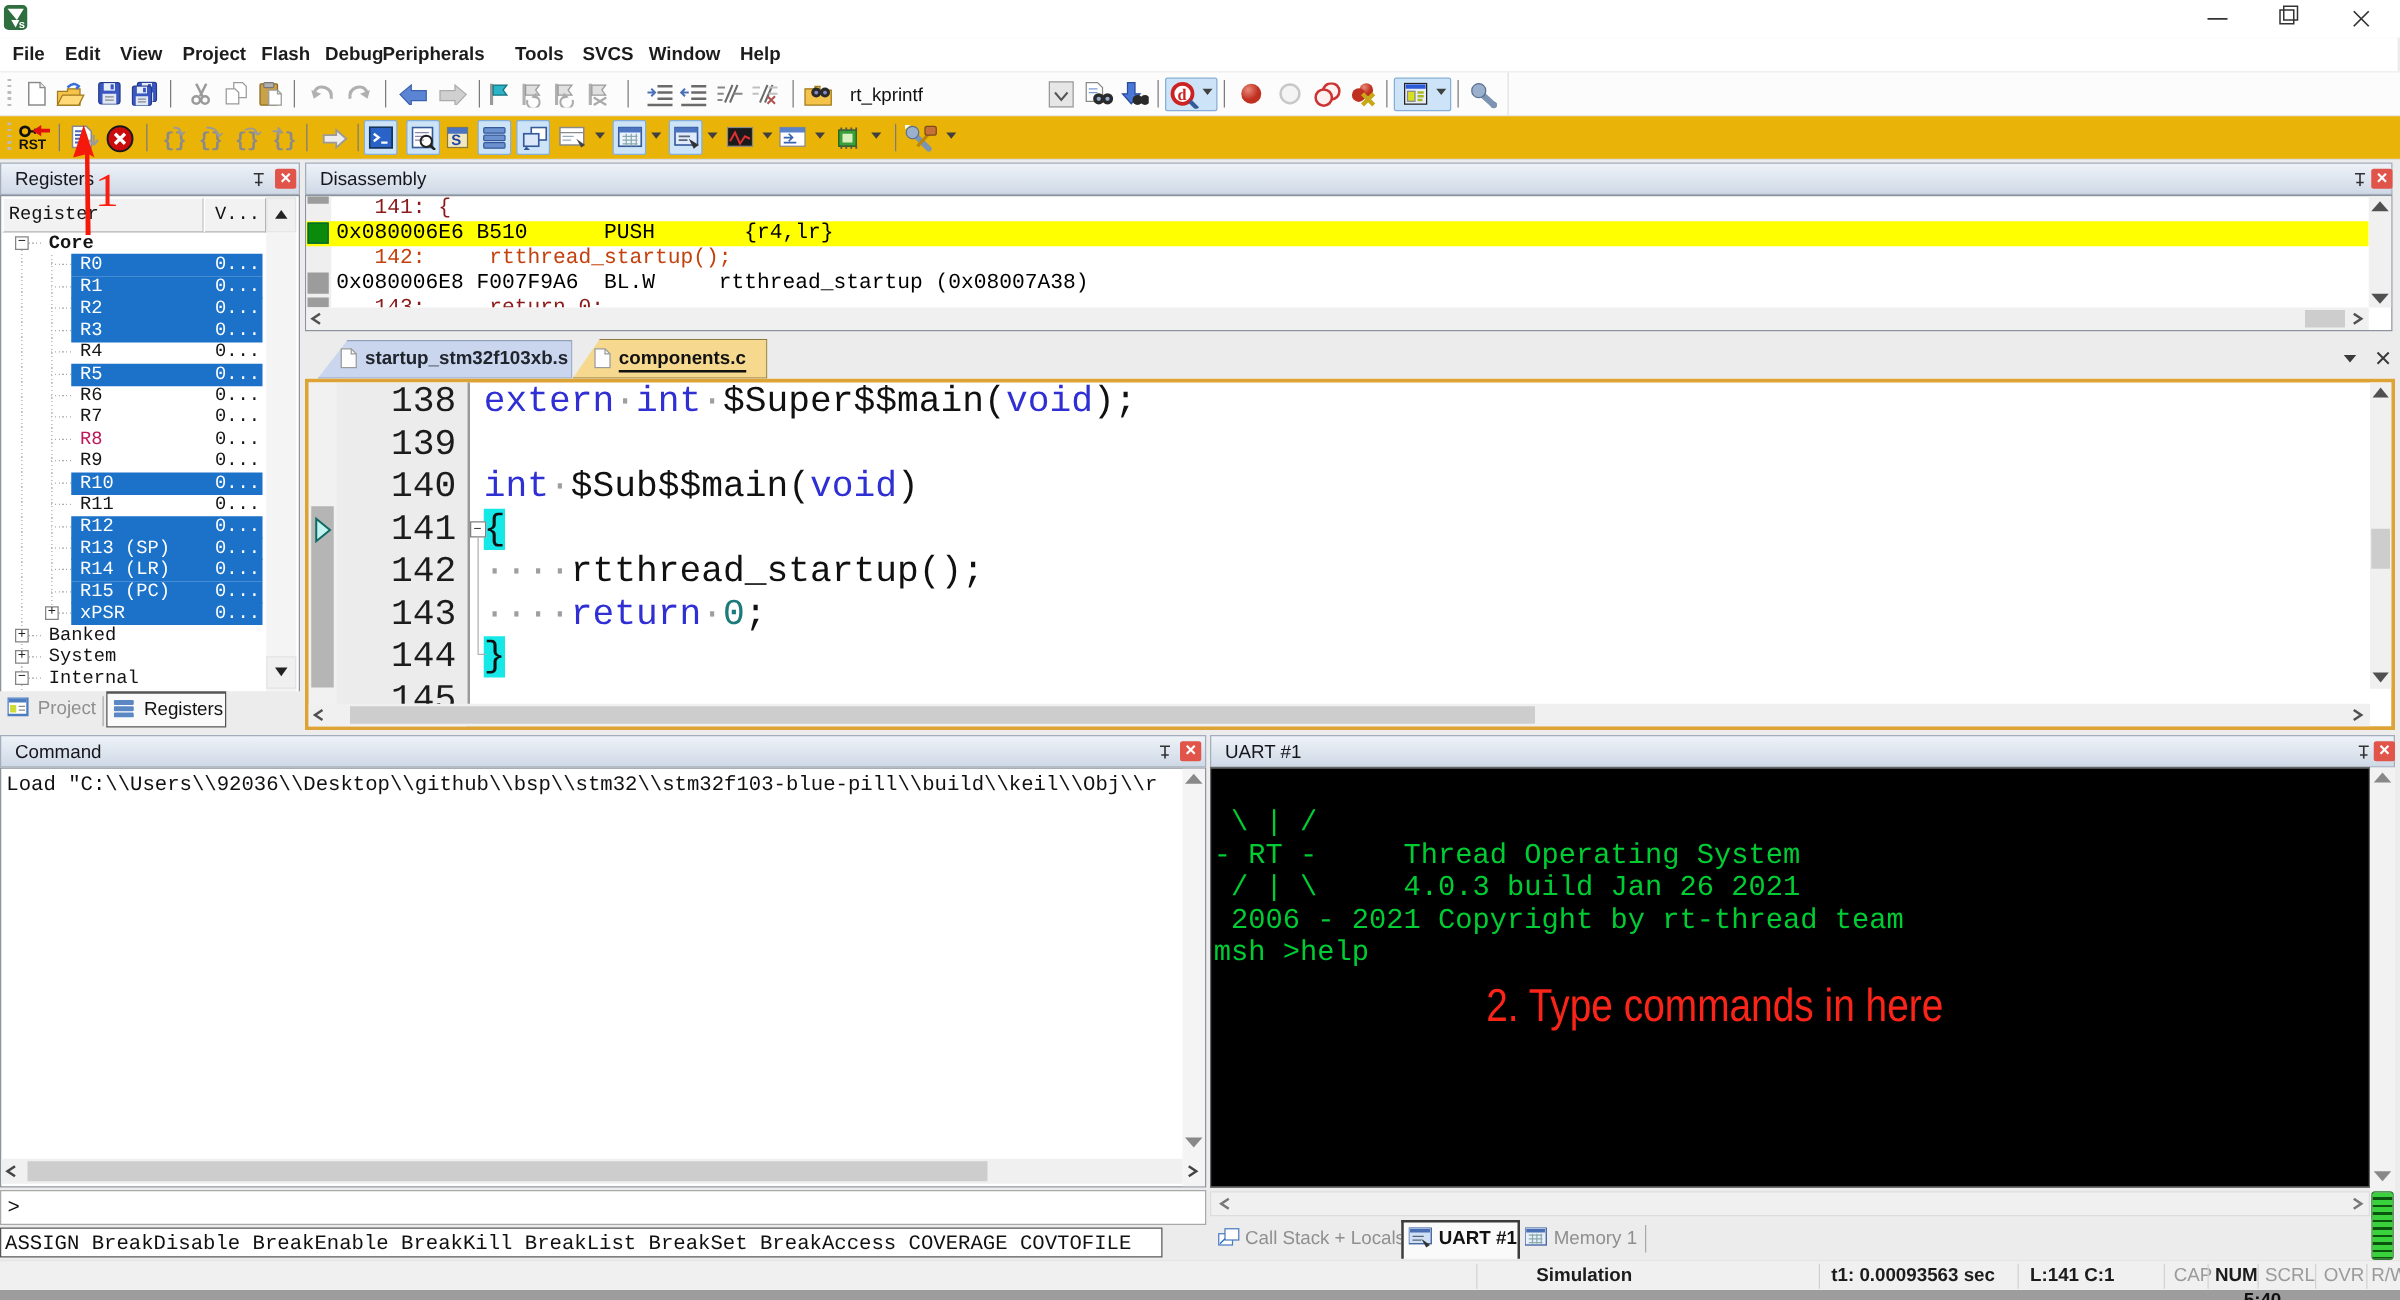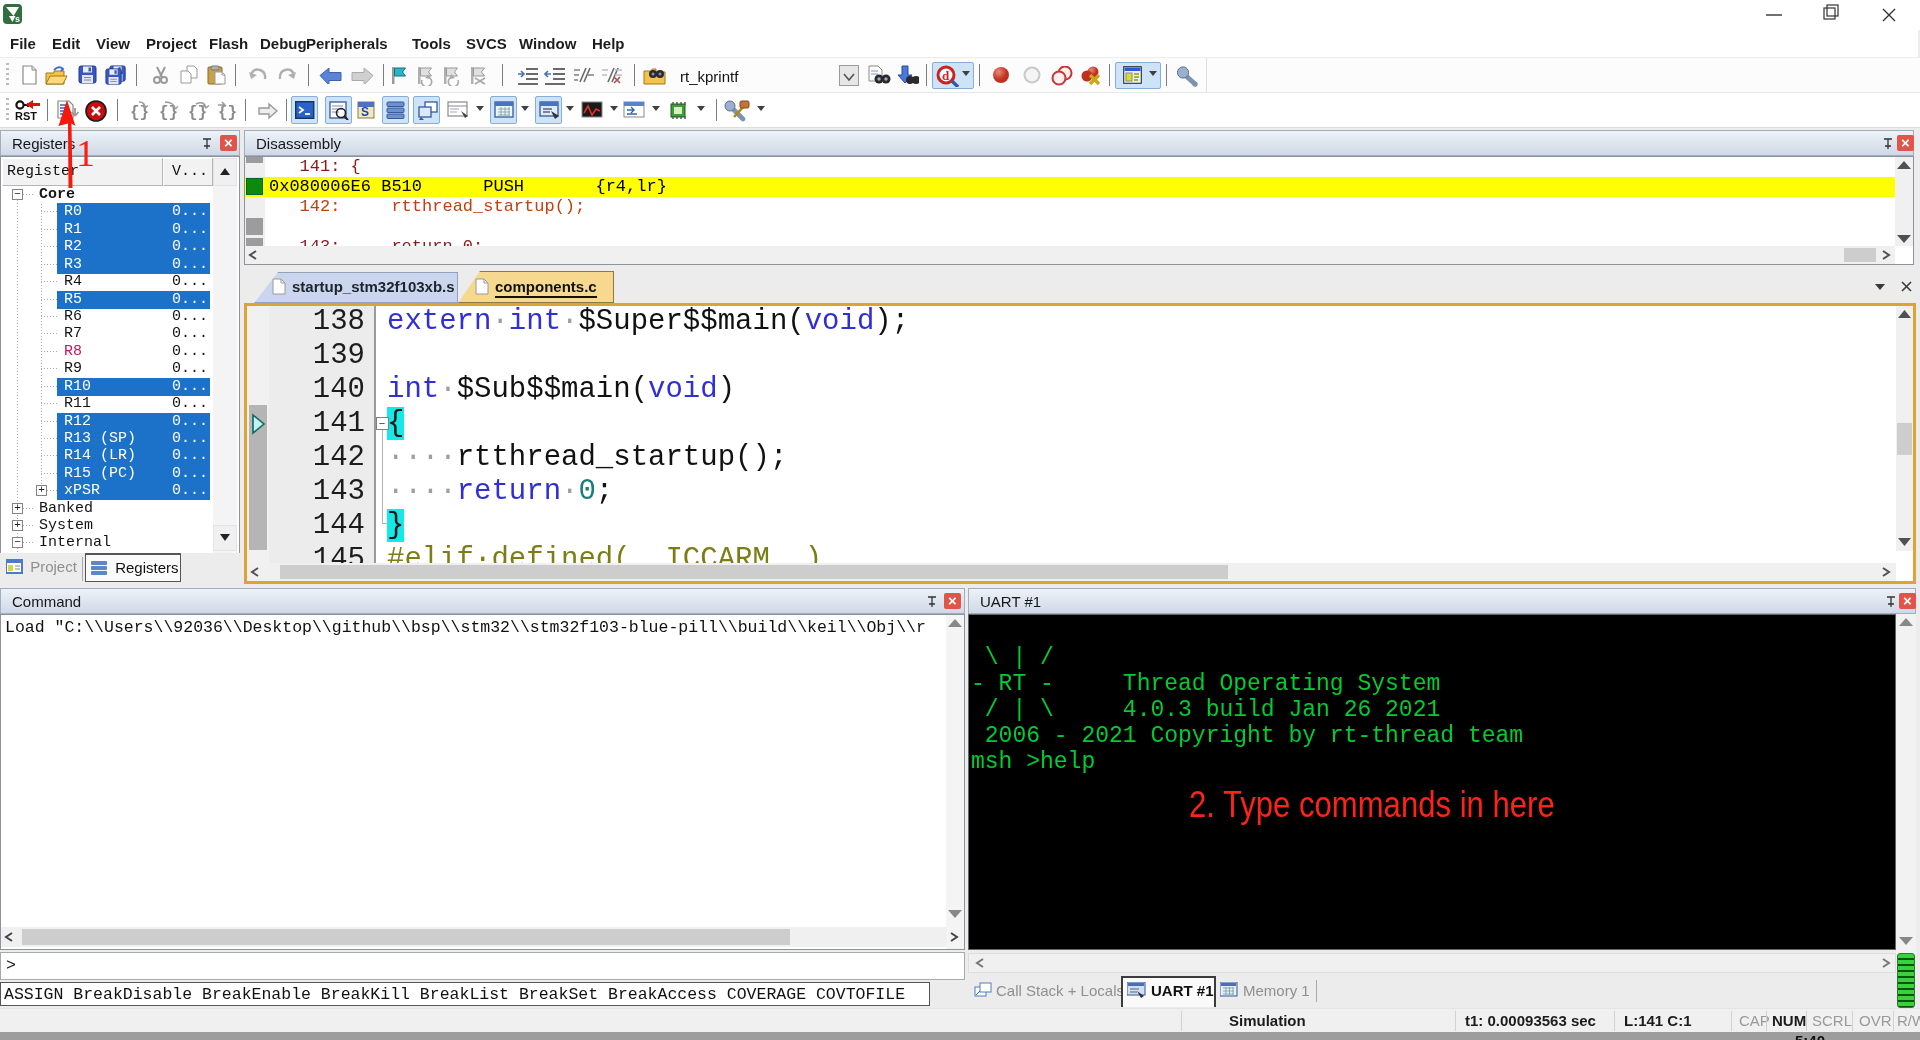--- a/index.html
+++ b/index.html
@@ -5,21 +5,21 @@
 html,body{width:1920px;height:1040px;overflow:hidden}
 body{position:relative;font-family:"Liberation Sans",sans-serif;background:#ececec;color:#111}
 .abs{position:absolute}
 .mono{font-family:"Liberation Mono",monospace}
 
 #titlebar{left:0;top:0;width:1920px;height:30px;background:#fff}
 #title{left:27px;top:5px;font-size:17px;letter-spacing:0.55px;color:#424242;white-space:pre}
 #menubar{left:-2px;top:30px;width:1920px;height:27px;background:#fff}
 .mi{position:absolute;top:5px;font-size:15px;font-weight:700;color:#1c1c1c}
 #tb1{left:0;top:57px;width:1920px;height:35px;background:#fcfcfc;border-top:1px solid #ededed}
-#tb2{left:0;top:92px;width:1920px;height:36px;background:#ffffff;border-top:1px solid #e7e7e7;border-bottom:1px solid #dcdcdc}
+#tb2{left:0;top:92px;width:1920px;height:36px;background:#eab308;border-top:1px solid #e7e7e7;border-bottom:1px solid #dcdcdc}
 .sep{position:absolute;top:6px;width:1px;height:22px;background:#7c7c7c}
 .hl{background:#cde3f7;border:1px solid #86aed6;border-radius:2px}
 .dd{position:absolute;top:13px;width:0;height:0;border-left:4px solid transparent;border-right:4px solid transparent;border-top:5px solid #404040}
 .handle{position:absolute;left:6px;top:5px;width:3px;height:24px;background-image:repeating-linear-gradient(#bbb 0 2px,transparent 2px 5px)}
 
 .phdr{position:absolute;background:linear-gradient(#eef2f8,#cfd9e6);border:1px solid #a2aebe;font-size:15px;color:#16161c}
 .phdr span{position:absolute;left:11px;top:4px}
 .pclose{position:absolute;top:4px;width:17px;height:16px;background:#e0544a;border-radius:2px;color:#fff;font-size:15px;font-weight:700;text-align:center;line-height:15px}
 .pin{position:absolute;top:5px;width:12px;height:13px}
 .pbody{position:absolute;background:#fff;border:1px solid #8d939c}
@@ -524,20 +524,21 @@
   <div class="abs" id="disbody" style="left:1px;top:27px;width:1650px;height:89px;overflow:hidden">
       <div class="abs" style="left:0;top:0;width:20px;height:89px;background:#efefef"></div>
 <div class="abs" style="left:1px;top:0;width:17px;height:6px;background:#9c9c9c"></div>
 <div class="abs" style="left:0;top:20px;width:1650px;height:20px;background:#ffff00"></div>
 <div class="abs" style="left:1px;top:21px;width:17px;height:17px;background:#0c8a0c;border:1px solid #063"></div>
 <div class="abs" style="left:1px;top:61px;width:17px;height:17px;background:#9c9c9c"></div>
 <div class="abs" style="left:1px;top:81px;width:17px;height:8px;background:#9c9c9c"></div>
 <div class="drow mono" style="left:24px;top:0px;height:20px;line-height:20px;color:#8b1a1a">   141: {</div>
 <div class="drow mono" style="left:24px;top:20px;height:18px;line-height:20px;color:#000">0x080006E6 B510      PUSH       {r4,lr}</div>
 <div class="drow mono" style="left:24px;top:40px;height:20px;line-height:20px;color:#c2410c">   142:     rtthread_startup();</div>
+<div class="drow mono" style="left:24px;top:60px;height:20px;line-height:20px;color:#000">0x080006E8 F007F9A6  BL.W     rtthread_startup (0x08007A38)</div>
 <div class="drow mono" style="left:24px;top:80px;height:20px;line-height:20px;color:#8b1a1a">   143:     return 0;</div>
     </div>
 <div class="abs" style="left:1651px;top:27px;width:18px;height:89px;background:#f0f0f0"></div>
 <svg class="abs" style="left:1651px;top:29px" width="18" height="12">
       <path d="M9 2 L16 10 L2 10 Z" fill="#505050"></path>
     </svg>
 <svg class="abs" style="left:1651px;top:103px" width="18" height="12">
       <path d="M2 2 L16 2 L9 10 Z" fill="#505050"></path>
     </svg>
 <div class="abs" style="left:1px;top:116px;width:1650px;height:18px;background:#f0f0f0"></div>
@@ -584,21 +585,20 @@
 <div class="eline mono" style="left:140px;top:67px"><span class="kw">int</span><span class="wd">·</span>$Sub$$main(<span class="kw">void</span>)</div>
 <div class="enum mono" style="left:22px;top:101px">141</div>
 <div class="eline mono" style="left:140px;top:101px"><span class="cy">{</span></div>
 <div class="enum mono" style="left:22px;top:135px">142</div>
 <div class="eline mono" style="left:140px;top:135px"><span class="wd">····</span>rtthread_startup();</div>
 <div class="enum mono" style="left:22px;top:169px">143</div>
 <div class="eline mono" style="left:140px;top:169px"><span class="wd">····</span><span class="kw">return</span><span class="wd">·</span><span class="num">0</span>;</div>
 <div class="enum mono" style="left:22px;top:203px">144</div>
 <div class="eline mono" style="left:140px;top:203px"><span class="cy">}</span></div>
 <div class="enum mono" style="left:22px;top:237px">145</div>
-<div class="eline mono" style="left:140px;top:237px"><span class="pp">#elif·defined(__ICCARM__)</span></div>
     </div>
 <div class="abs" style="left:131.5px;top:147px;width:13px;height:13px;border:1px solid #808080;background:#fff;font-size:11px;line-height:11px;text-align:center;color:#333">−</div>
 <div class="abs" style="left:138px;top:160px;width:1px;height:93px;background:#b0b0b0"></div>
 <div class="abs" style="left:138px;top:253px;width:7px;height:1px;background:#b0b0b0"></div>
 <div class="abs" style="left:1652px;top:36px;width:17px;height:245px;background:#f0f0f0"></div>
 <svg class="abs" style="left:1652px;top:38px" width="17" height="12">
       <path d="M8.5 2 L15 10 L2 10 Z" fill="#505050"></path>
     </svg>
 <div class="abs" style="left:1653px;top:153px;width:15px;height:32px;background:#cdcdcd"></div>
 <svg class="abs" style="left:1652px;top:266px" width="17" height="12">

